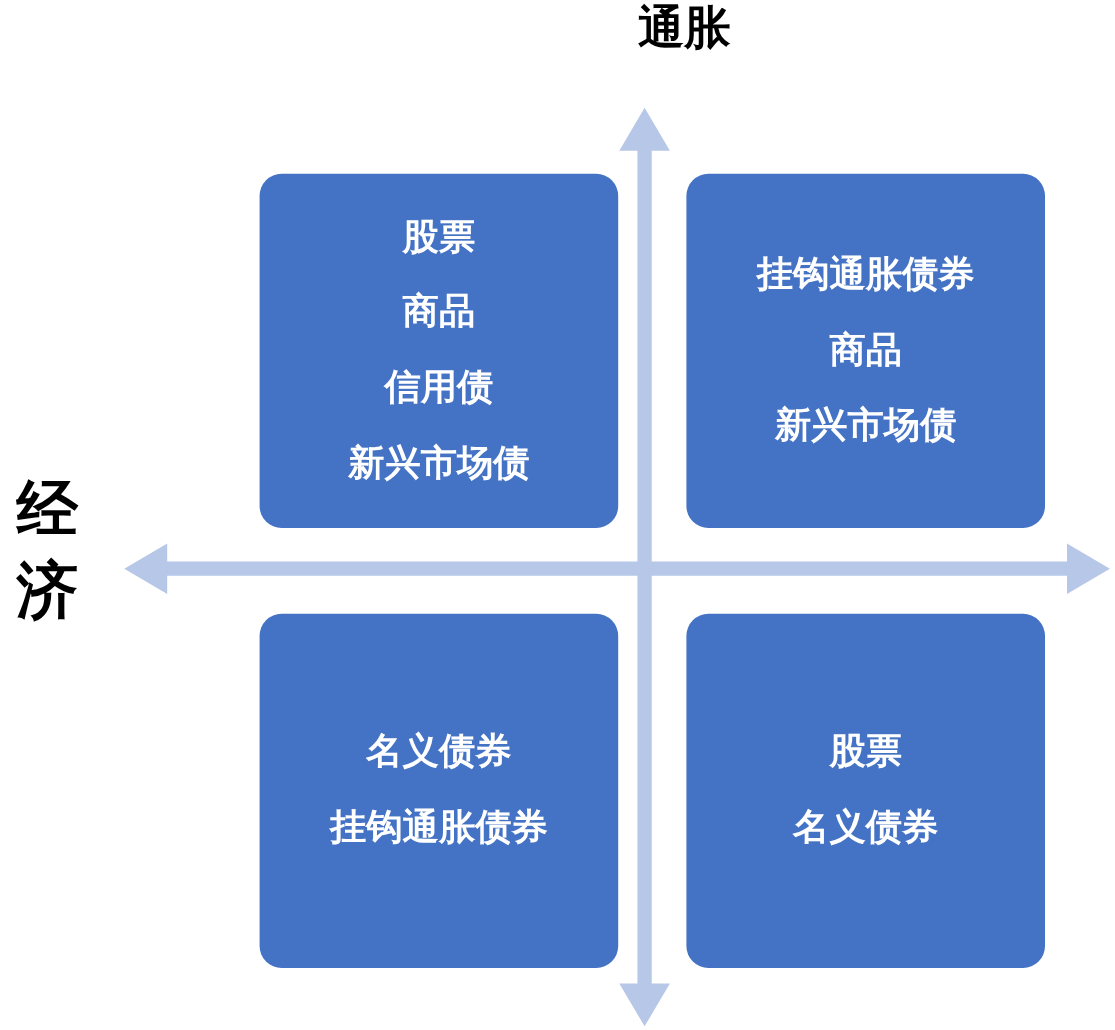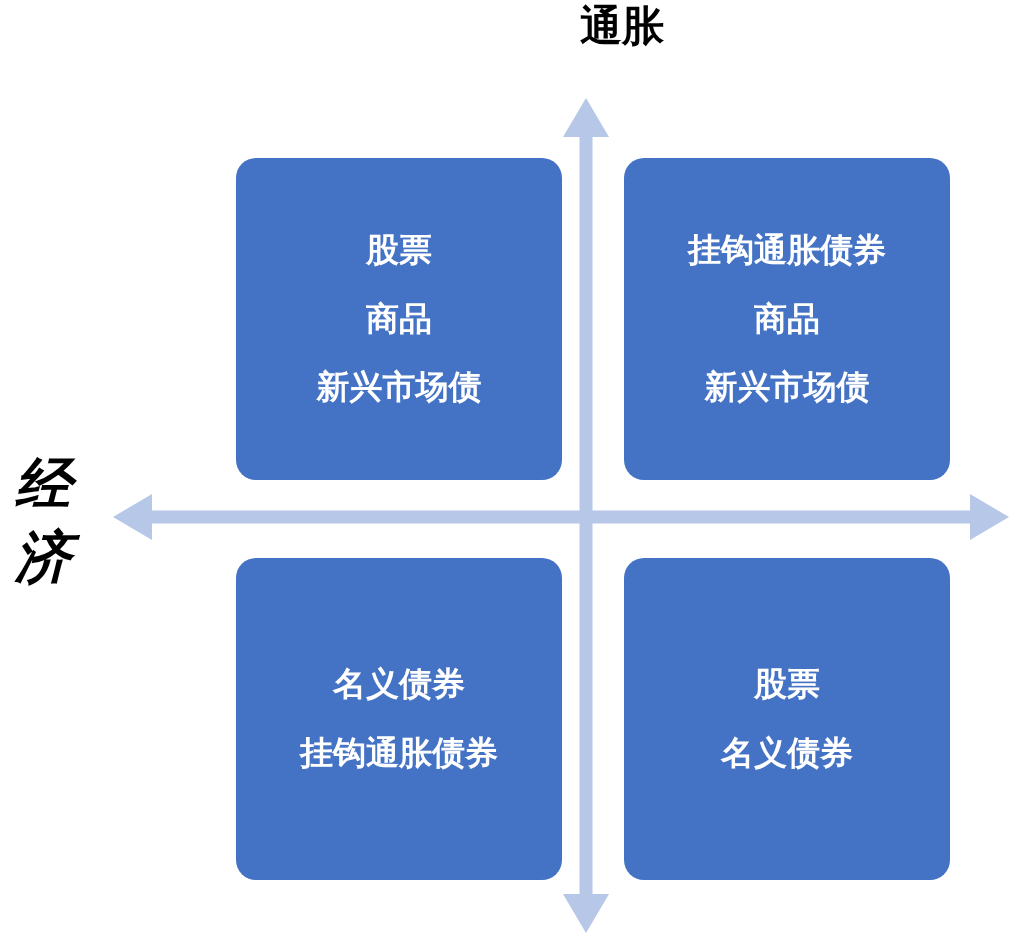--- a/index.html
+++ b/index.html
@@ -31,29 +31,28 @@
     font-size: 42px;
     font-weight: bold;
     color: var(--axis-text, #000000);
     white-space: nowrap;
     line-height: 1.25;
     margin-left: 44px;
   }
   .side-label {
     position: absolute;
     left: 10px;
-    top: 448px;
+    top: 428px;
     width: 66px;
     font-size: 56px;
     font-weight: bold;
     color: var(--axis-text, #000000);
     line-height: 1.3;
     text-align: center;
     word-break: break-all;
-    font-style: italic;
   }
   .box {
     position: absolute;
     width: 326px;
     height: 322px;
     border-radius: 20px;
     background: var(--box-fill, #4472c4);
     color: var(--box-text, #ffffff);
     display: flex;
     flex-direction: column;
@@ -87,20 +86,21 @@
     </g>
   </svg>
 
   <div class="title">通胀</div>
 
   <div class="side-label">经济</div>
 
   <div class="box tl">
     <div>股票</div>
     <div>商品</div>
+    <div>信用债</div>
     <div>新兴市场债</div>
   </div>
 
   <div class="box tr">
     <div>挂钩通胀债券</div>
     <div>商品</div>
     <div>新兴市场债</div>
   </div>
 
   <div class="box bl">

